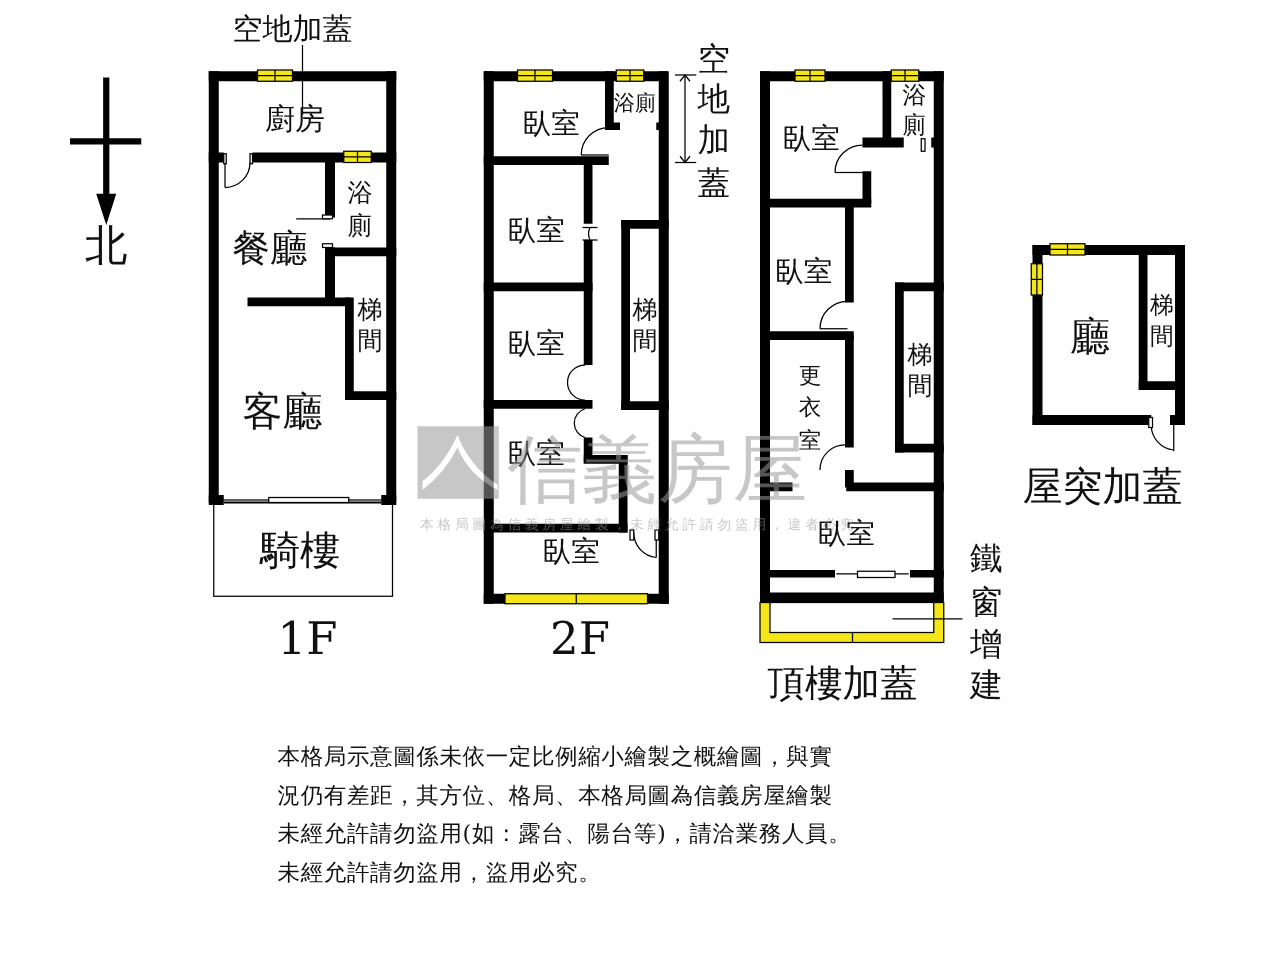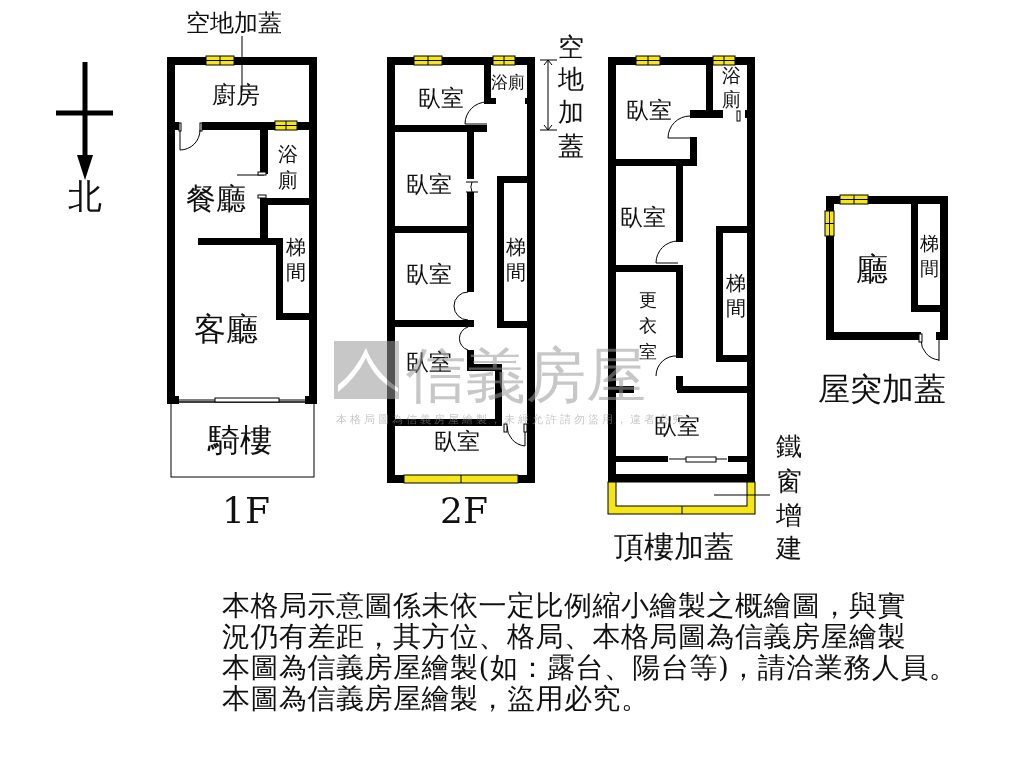--- a/index.html
+++ b/index.html
@@ -1,20 +1,20 @@
 <!DOCTYPE html>
 <html><head>
 <meta charset="utf-8">
 <style>
   html, body { margin: 0; padding: 0; background: #ffffff; }
   body { width: 1024px; height: 768px; position: relative; overflow: hidden; font-family: "DejaVu Serif", "Liberation Serif", serif; }
   #canvas { position: absolute; left: 0; top: 0; }
   .lbl { font-family: "DejaVu Serif", "Liberation Serif", serif; fill: #111; }
   .wm-text { font-family: "DejaVu Sans", "Liberation Sans", sans-serif; }
-  #disclaimer { position: absolute; left: 222px; top: 590px; width: 700px; font-family: "DejaVu Serif", "Liberation Serif", serif; font-size: 28px; line-height: 31px; color: #111; letter-spacing: 0.5px; }
+  #disclaimer { position: absolute; left: 222px; top: 590px; width: 700px; font-family: "DejaVu Serif", "Liberation Serif", serif; font-size: 18px; line-height: 31px; color: #111; letter-spacing: 0.5px; }
   #disclaimer div { white-space: nowrap; }
 </style>
 </head>
 <body>
 
 <svg id="canvas" width="1024" height="768" viewBox="0 0 1024 768">
 
   <g>
     <line x1="85" y1="62" x2="85" y2="160" stroke="#000" stroke-width="5"></line>
     <line x1="56" y1="113" x2="113" y2="113" stroke="#000" stroke-width="5"></line>
@@ -269,15 +269,15 @@
       <path d="M338,385 Q355,372 366,348 Q375,372 398,388 L398,392 Q375,380 366,358 Q356,378 338,392 Z" fill="#fff"></path>
     </g>
     <text class="wm-text" x="406" y="396" font-size="60" fill="#9a9a9a">信義房屋</text>
     <text class="wm-text" x="336" y="423" font-size="11" fill="#9a9a9a" letter-spacing="3">本格局圖為信義房屋繪製，未經允許請勿盜用，違者必究</text>
   </g>
 </svg>
 
 <div id="disclaimer">
   <div>本格局示意圖係未依一定比例縮小繪製之概繪圖，與實</div>
   <div>況仍有差距，其方位、格局、本格局圖為信義房屋繪製</div>
-  <div>本圖為信義房屋繪製(如：露台、陽台等)，請洽業務人員。</div>
-  <div>本圖為信義房屋繪製，盜用必究。</div>
+  <div>未經允許請勿盜用(如：露台、陽台等)，請洽業務人員。</div>
+  <div>未經允許請勿盜用，盜用必究。</div>
 </div>
 
 </body></html>

